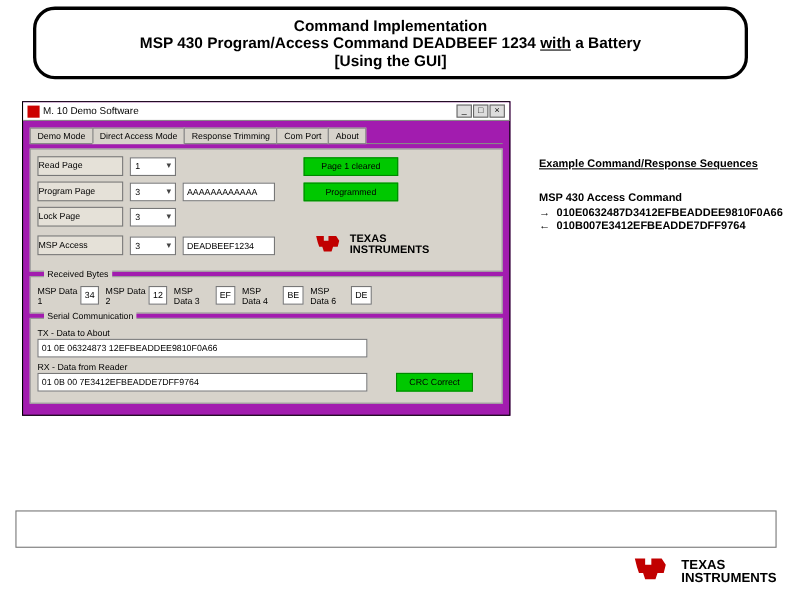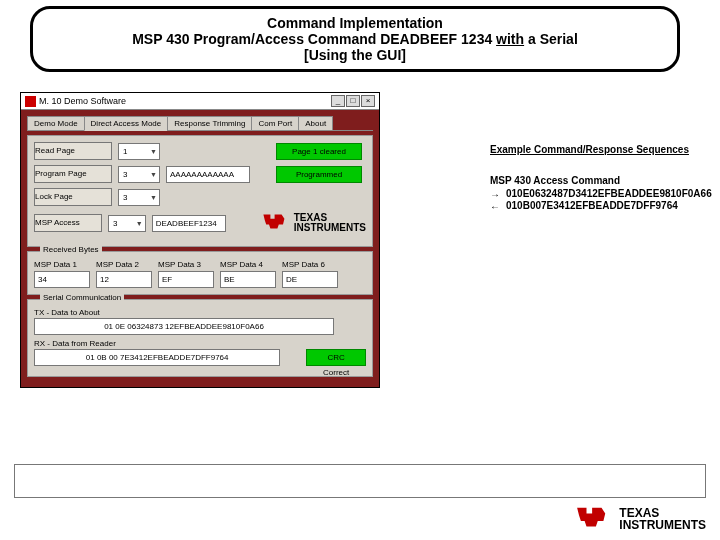--- a/index.html
+++ b/index.html
@@ -13,22 +13,22 @@
     font-weight: bold;
   }
   .header .line1 { font-size: 14px; }
   .header .line2 { font-size: 14px; }
   .header .line3 { font-size: 14px; }
   .u { text-decoration: underline; }
   .gui {
     position: absolute;
     left: 20px;
     top: 92px;
-    width: 360px;
-    background: #7f1d1d;
+    width: 444px;
+    background: #a21caf;
     border: 1px solid #000;
     font-size: 9px;
     font-family: Tahoma, Arial, sans-serif;
   }
   .titlebar {
     background: #fff;
     border-bottom: 1px solid #888;
     padding: 2px 4px;
     display: flex;
     align-items: center;
@@ -97,27 +97,26 @@
   .ti-text { font-weight: bold; font-size: 10px; line-height: 10px; }
   .fieldset {
     border: 1px solid #999; margin: 4px 6px; padding: 8px 6px 6px 6px;
     position: relative; background: #d7d3cb;
   }
   .legend {
     position: absolute; top: -7px; left: 12px;
     background: #d7d3cb; padding: 0 3px; font-size: 8px;
   }
   .bytes { display: flex; gap: 6px; }
-  .bcol { display: flex; flex-direction: column; gap: 2px; width: 56px; }
+  .bcol { display: flex; flex-direction: row; gap: 2px; width: 56px; }
   .blabel { font-size: 8px; }
   .longin {
     height: 17px; border: 1px solid #777; background: #fff;
     padding: 0 3px; font-size: 8px; line-height: 15px;
     width: 300px;
-    text-align: center;
   }
   .serial-row { display: flex; align-items: center; gap: 6px; margin-bottom: 4px; }
   .serial-lab { font-size: 8px; width: 100%; margin-bottom: 1px; }
   .cursor {
     position: absolute; left: 145px; top: 155px; font-size: 14px; color: #000;
     transform: rotate(-10deg);
   }
   .right {
     position: absolute; left: 490px; top: 144px; width: 220px;
     font-size: 10px;
@@ -136,21 +135,21 @@
     position: absolute; left: 14px; right: 14px; bottom: 42px; height: 34px;
     border: 1px solid #777; background: #fff;
   }
 </style>
 </head>
 <body>
 
 <div class="header">
   <div class="line1">Command Implementation</div>
   <div class="line2">
-    <span>MSP 430 Program/Access Command DEADBEEF 1234 </span><span class="u">with</span><span> a Serial</span>
+    <span>MSP 430 Program/Access Command DEADBEEF 1234 </span><span class="u">with</span><span> a Battery</span>
   </div>
   <div class="line3">[Using the GUI]</div>
 </div>
 
 <div class="gui">
   <div class="titlebar">
     <div class="titlebar-title">
       <span class="title-ico"></span>
       <span>M. 10 Demo Software</span>
     </div>

